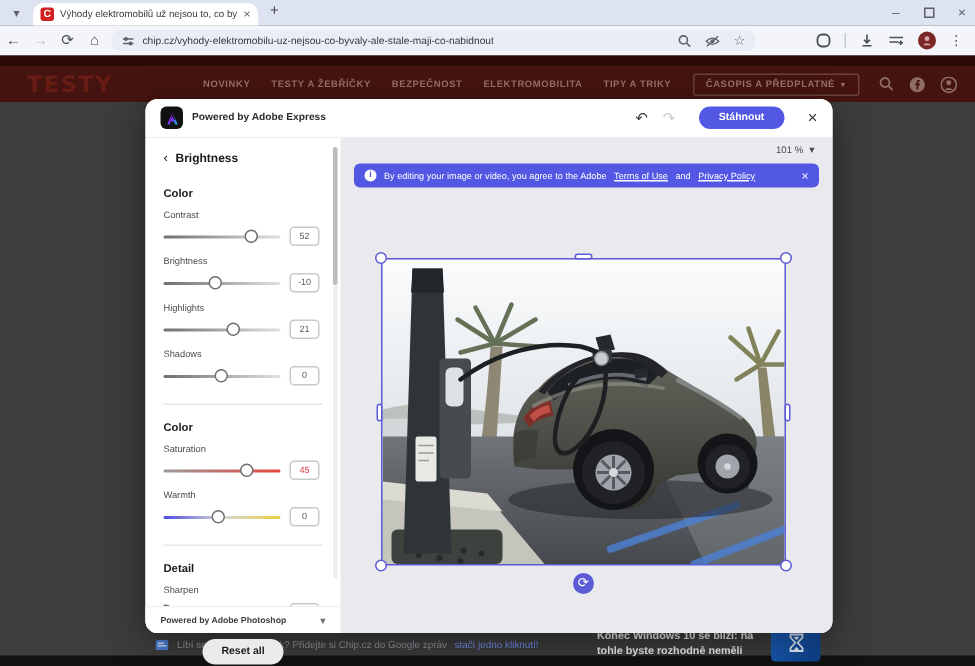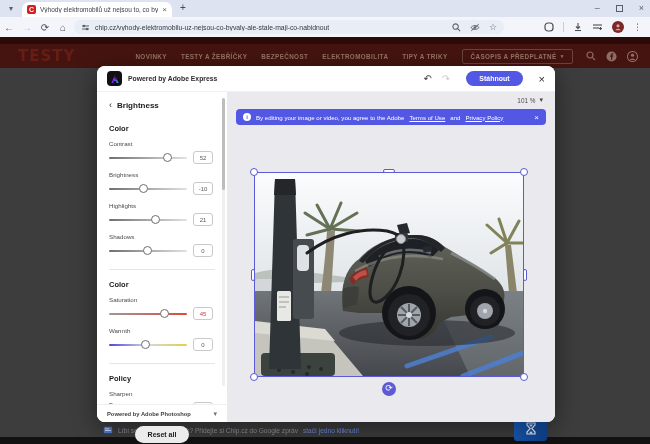--- a/index.html
+++ b/index.html
@@ -239,20 +239,24 @@
   <div id="gnews">
     <svg width="10" height="10" viewBox="0 0 12 12">
       <rect x="1" y="2" width="10" height="8" rx="1.5" fill="#4f7fd8"></rect>
       <rect x="2.5" y="4" width="5" height="1.2" fill="#cfe0fb"></rect>
       <rect x="2.5" y="6" width="7" height="1.2" fill="#cfe0fb"></rect>
     </svg>
     <span class="txt">Líbí se vám tento článek? Přidejte si Chip.cz do Google zpráv </span>
     <span class="lnk">stačí jedno kliknutí!</span>
   </div>
 
+  <div id="teaser-text">
+    <div>Konec Windows 10 se blíží: na</div>
+    <div>tohle byste rozhodně neměli</div>
+  </div>
   <div id="teaser-thumb">
     <svg width="12" height="14" viewBox="0 0 12 14">
       <path d="M2,1 h8 v2 l-3.2,3.5 3.2,3.5 v2 h-8 v-2 l3.2,-3.5 -3.2,-3.5 Z" fill="none" stroke="#eaf1fb" stroke-width="1.2"></path>
       <path d="M4,2.5 h4 l-2,2.4 Z M4,11.5 h4 l-2,-2.4 Z" fill="#eaf1fb"></path>
     </svg>
   </div>
 
   <div id="modal">
 
     <div id="mhead">
@@ -332,21 +336,21 @@
 
         <div class="slabel">Warmth</div>
         <div class="sline">
           <div class="track warm">
             <div class="knob" style="left: 48%;"></div>
           </div>
           <div class="vbox">0</div>
         </div>
 
         <div class="divider"></div>
-        <div class="sec">Policy</div>
+        <div class="sec">Detail</div>
 
         <div class="slabel">Sharpen</div>
         <div class="sline" id="sharpen-row">
           <div class="track">
             <div class="knob" style="left: 3%;"></div>
           </div>
           <div class="vbox"></div>
         </div>
 
         <div id="reset-wrap">

